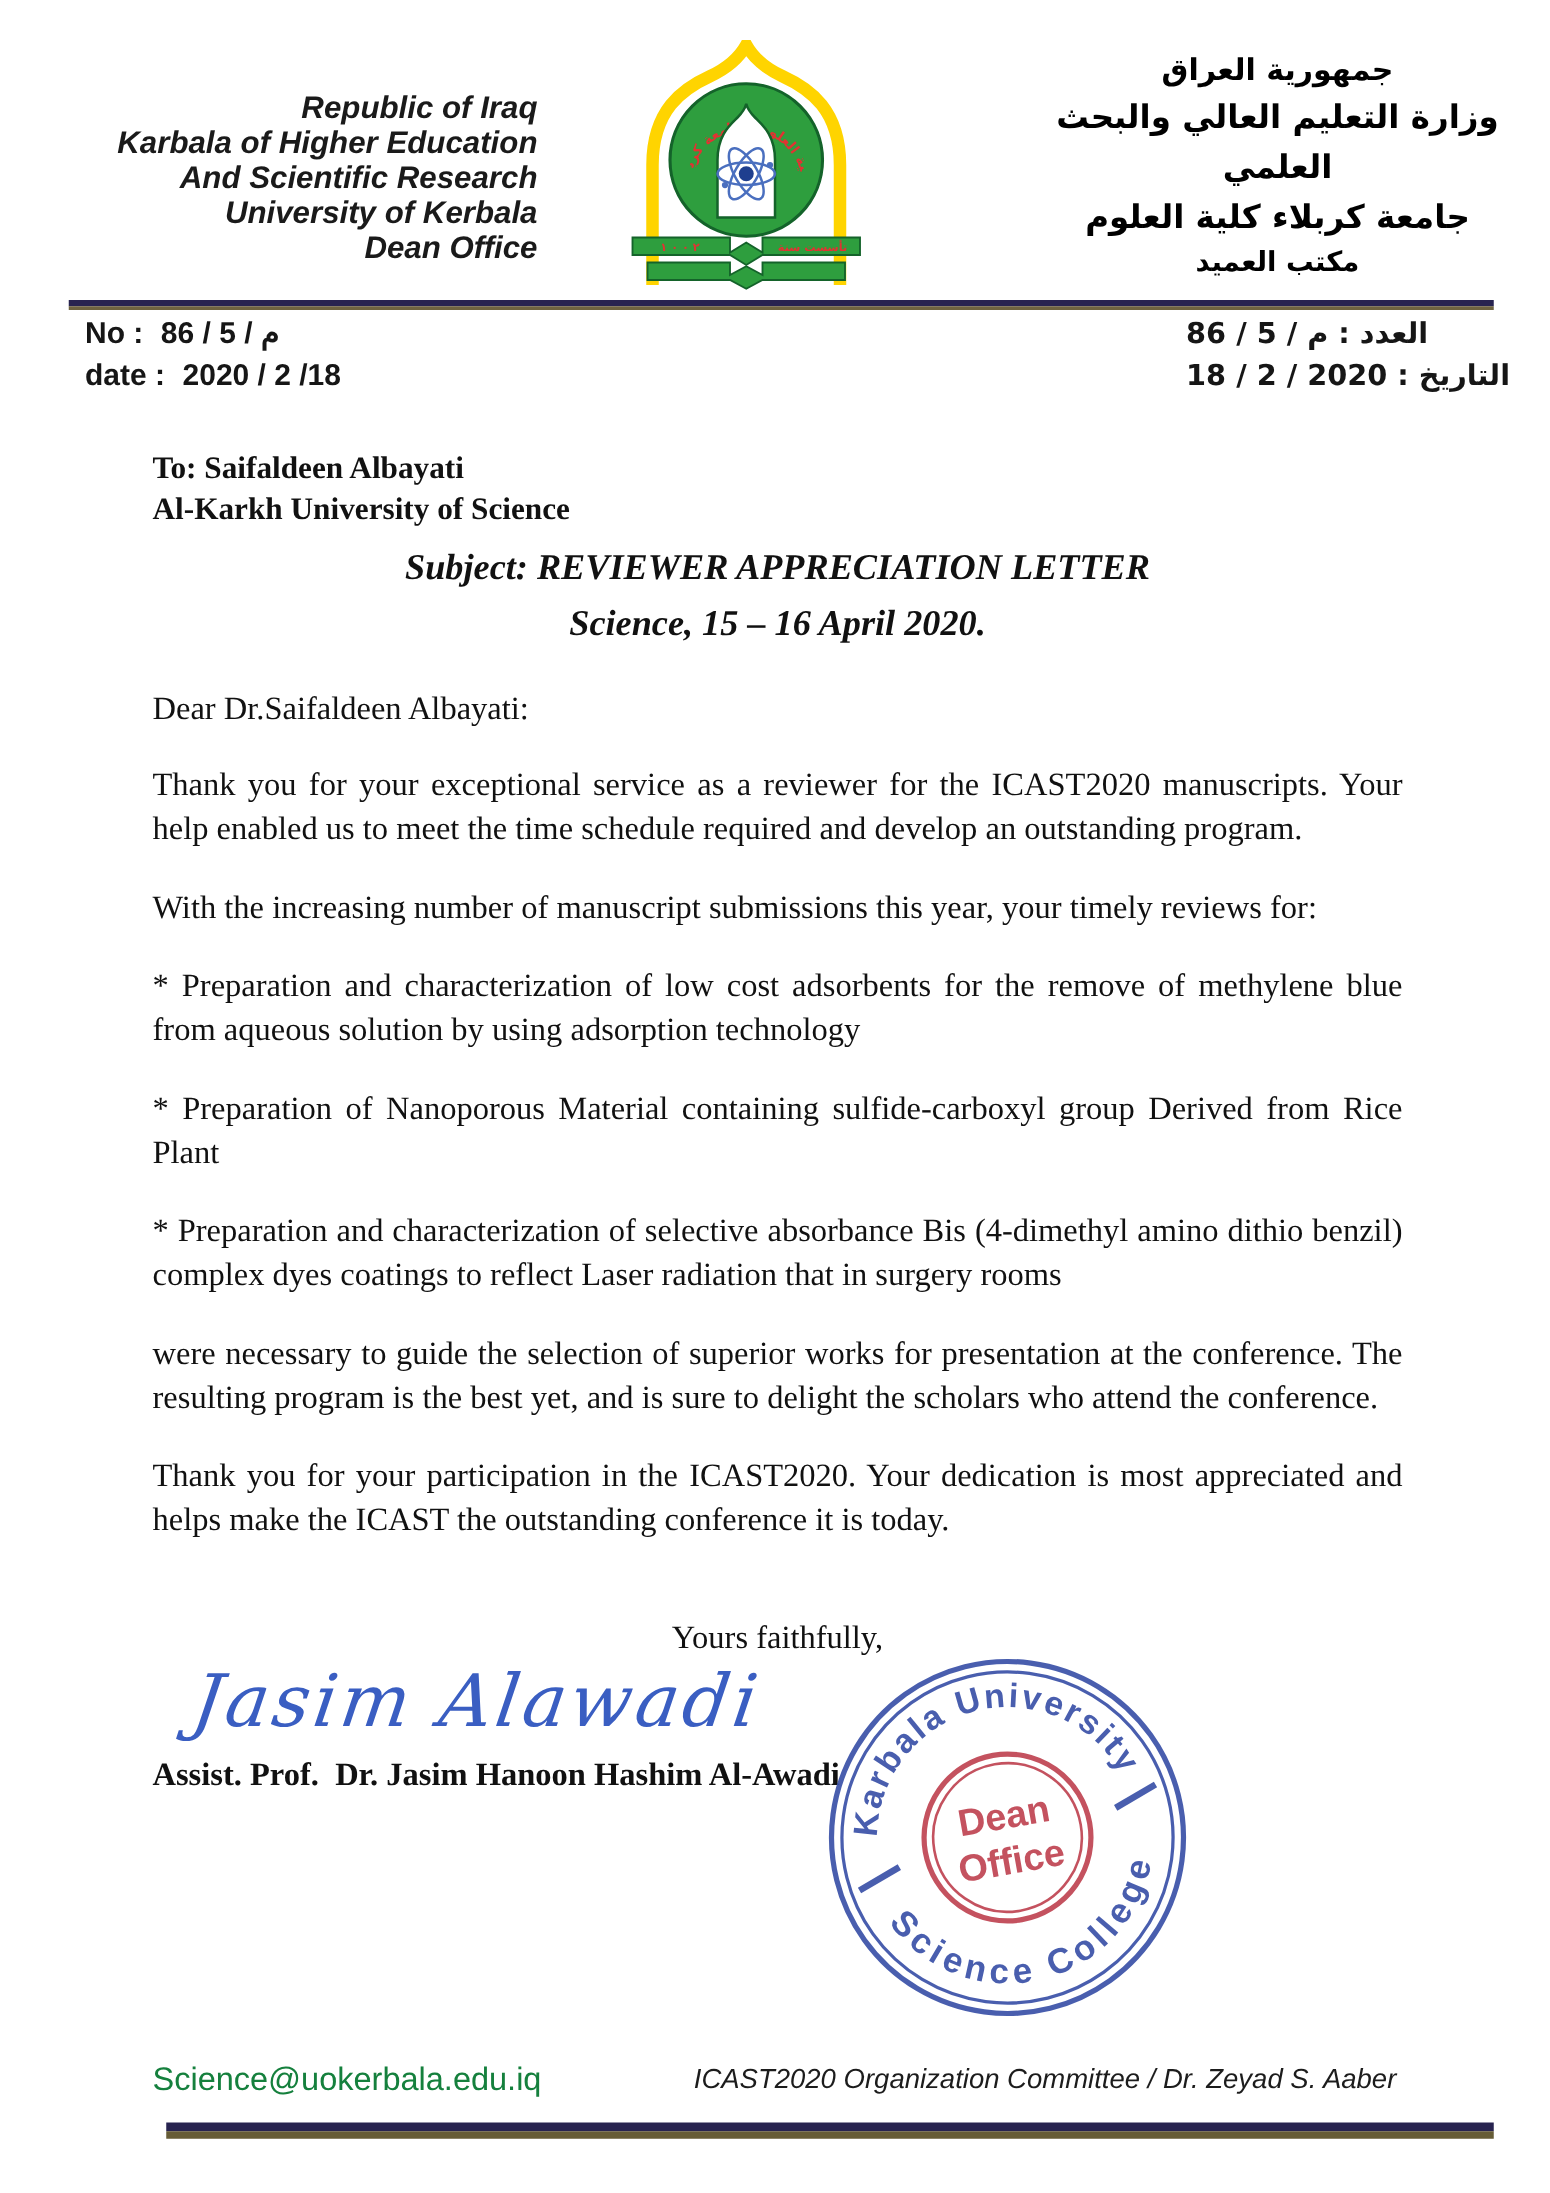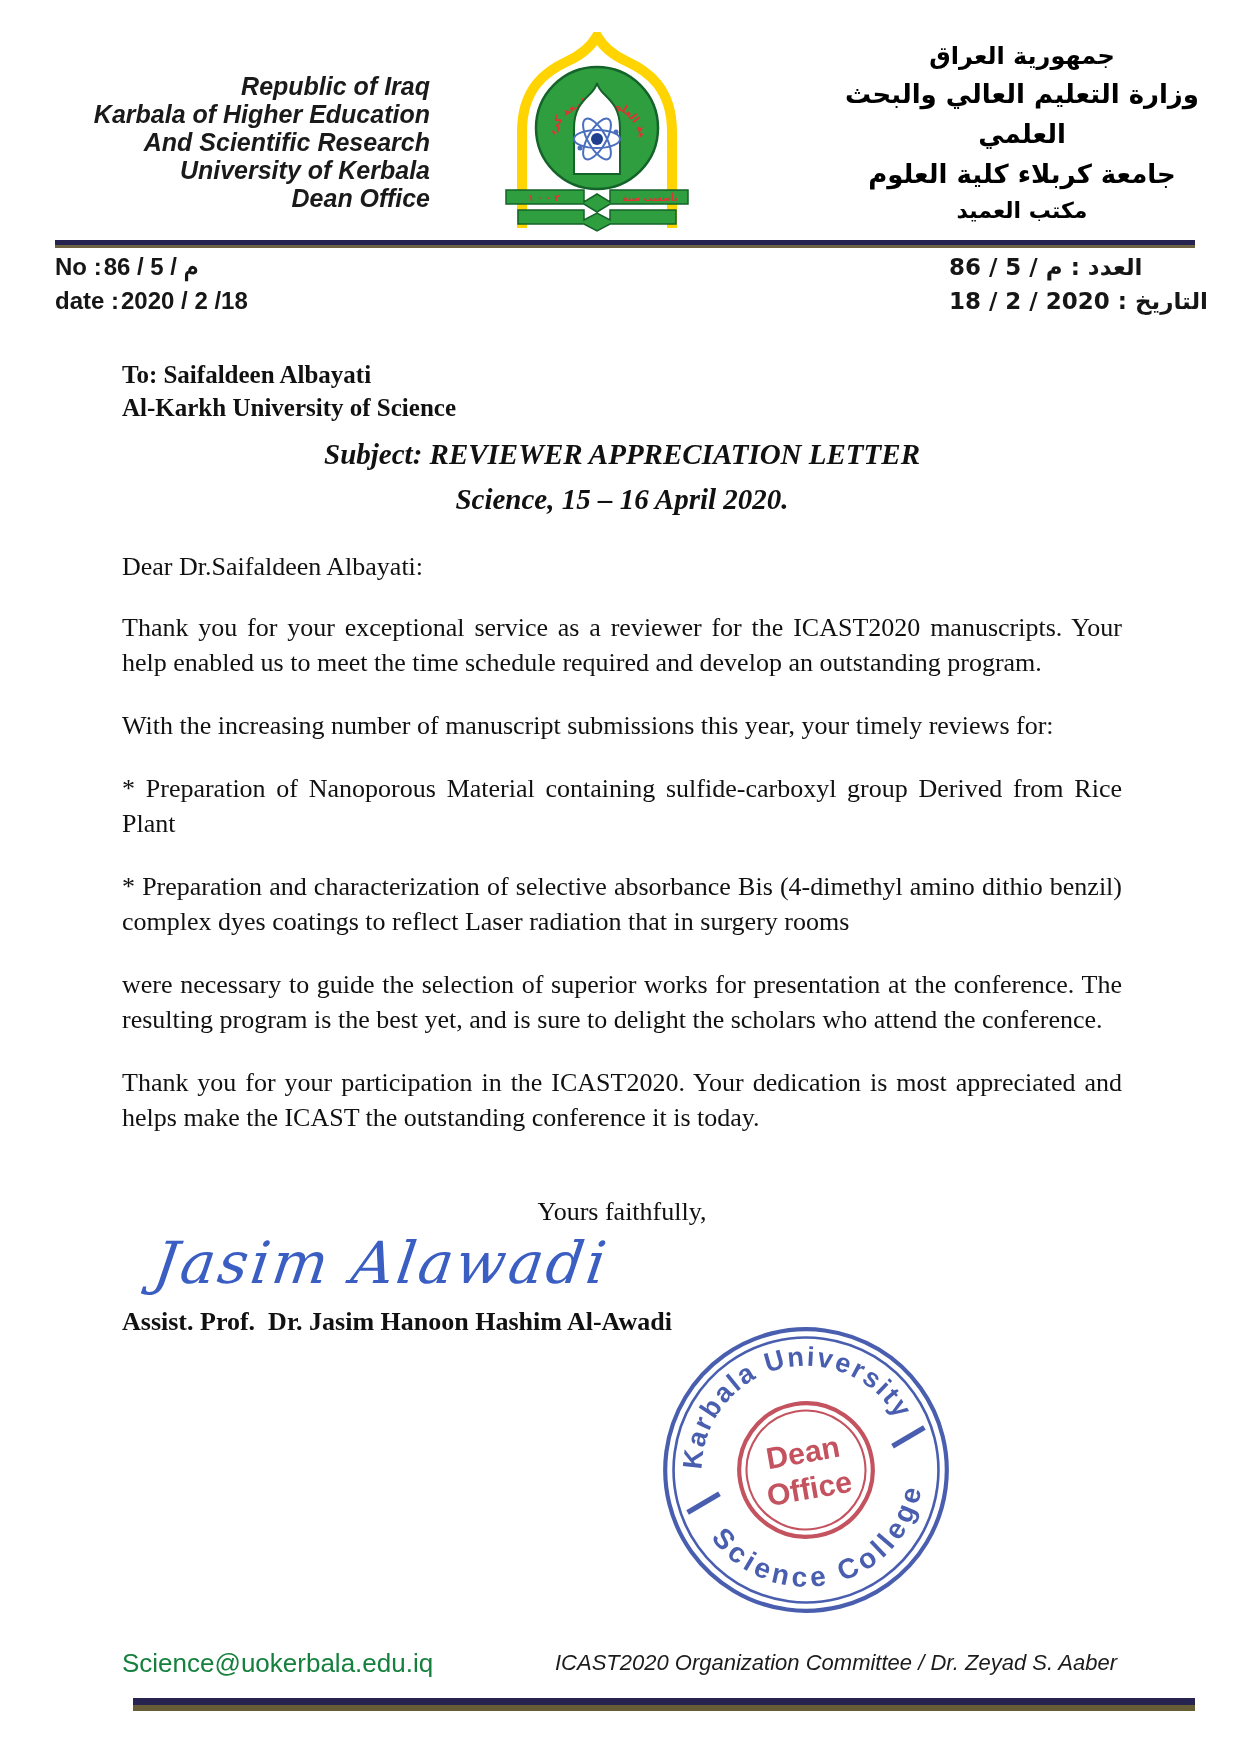--- a/index.html
+++ b/index.html
@@ -32,21 +32,21 @@
   .rule-top { position:absolute; top:240px; left:55px; width:1140px; }
   .rule-top .navy { height:5px; background:#272350; }
   .rule-top .olive { height:3px; background:#6e6340; }
 
   
   .ref-left {
     position:absolute; top:250px; left:55px;
     font-family:"Liberation Sans", sans-serif; font-weight:bold; font-size:24px;
     line-height:34px; color:#161616;
   }
-  .ref-left .row { display:flex; gap:2px; }
+  .ref-left .row { display:flex; gap:14px;margin-left:13px; }
   .ref-right {
     position:absolute; top:250px; right:32px; text-align:left; direction:rtl;
     font-family:"DejaVu Sans", sans-serif; font-weight:bold; font-size:23px;
     line-height:34px; color:#161616;
   }
 
   
   .letter { position:absolute; top:358px; left:122px; width:1000px; }
   .to-block { font-weight:bold; font-size:25px; line-height:33px; }
   .subject-block {
@@ -171,20 +171,21 @@
       <div>Al-Karkh University of Science</div>
     </div>
     <div class="subject-block">
       <div>Subject: REVIEWER APPRECIATION LETTER</div>
       <div>Science, 15 – 16 April 2020.</div>
     </div>
     <div class="salutation">Dear Dr.Saifaldeen Albayati:</div>
 
     <p class="body-par">Thank you for your exceptional service as a reviewer for the ICAST2020 manuscripts. Your help enabled us to meet the time schedule required and develop an outstanding program.</p>
     <p class="body-par">With the increasing number of manuscript submissions this year, your timely reviews for:</p>
+    <p class="body-par">* Preparation and characterization of low cost adsorbents for the remove of methylene blue from aqueous solution by using adsorption technology</p>
     <p class="body-par">* Preparation of Nanoporous Material containing sulfide-carboxyl group Derived from Rice Plant</p>
     <p class="body-par">* Preparation and characterization of selective absorbance Bis (4-dimethyl amino dithio benzil) complex dyes coatings to reflect Laser radiation that in surgery rooms</p>
     <p class="body-par">were necessary to guide the selection of superior works for presentation at the conference. The resulting program is the best yet, and is sure to delight the scholars who attend the conference.</p>
     <p class="body-par">Thank you for your participation in the ICAST2020. Your dedication is most appreciated and helps make the ICAST the outstanding conference it is today.</p>
 
     <div class="closing">Yours faithfully,</div>
     <div class="signature-script">Jasim Alawadi</div>
     <div class="signatory">Assist. Prof.  Dr. Jasim Hanoon Hashim Al-Awadi</div>
   </div>
 

